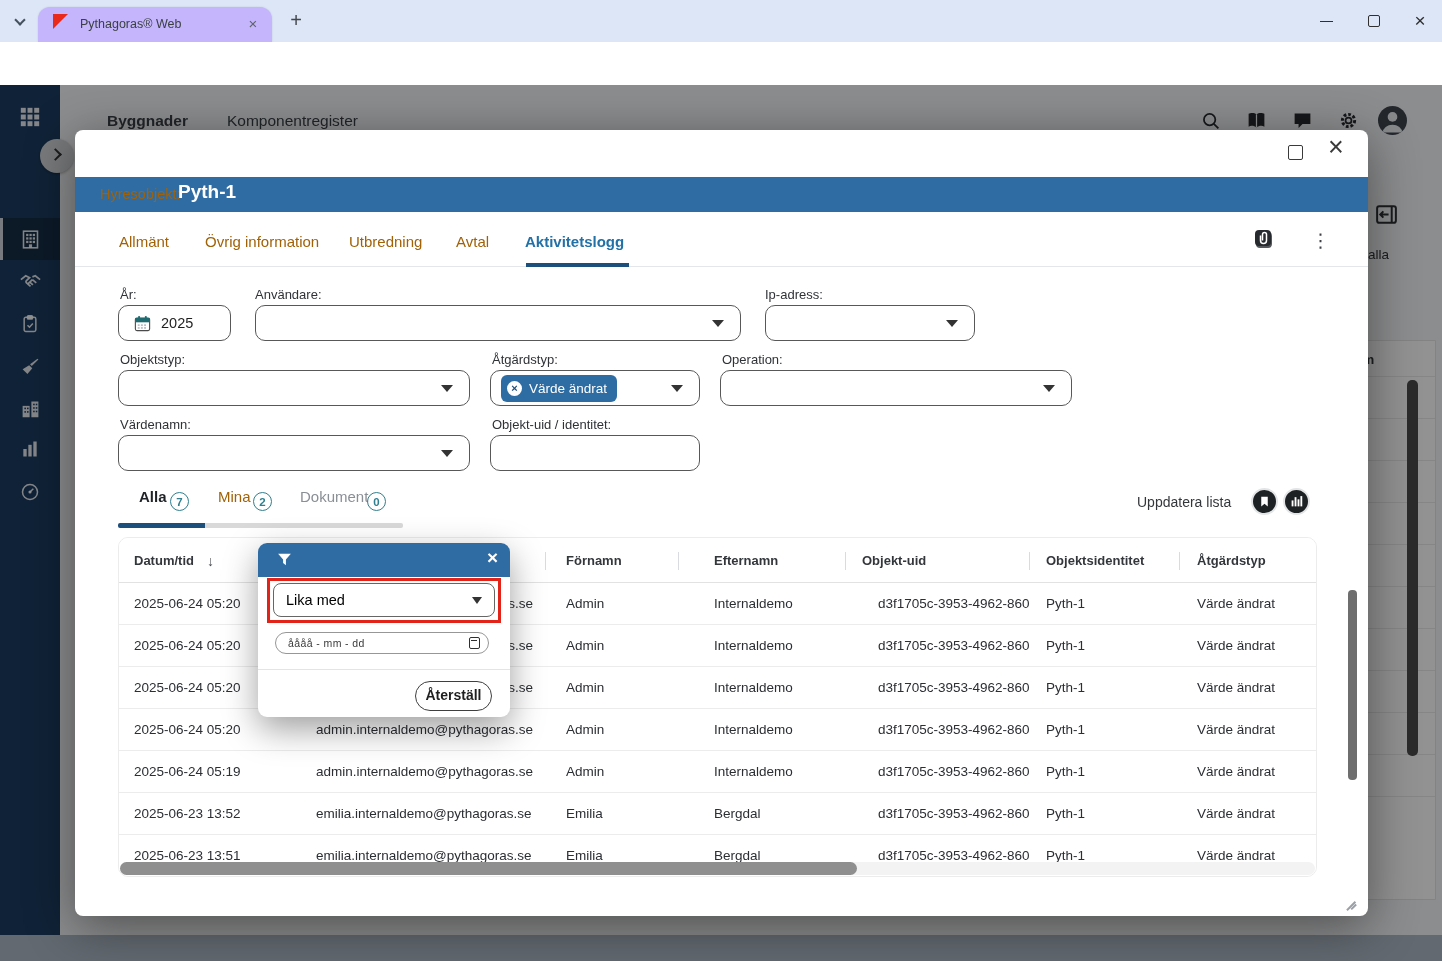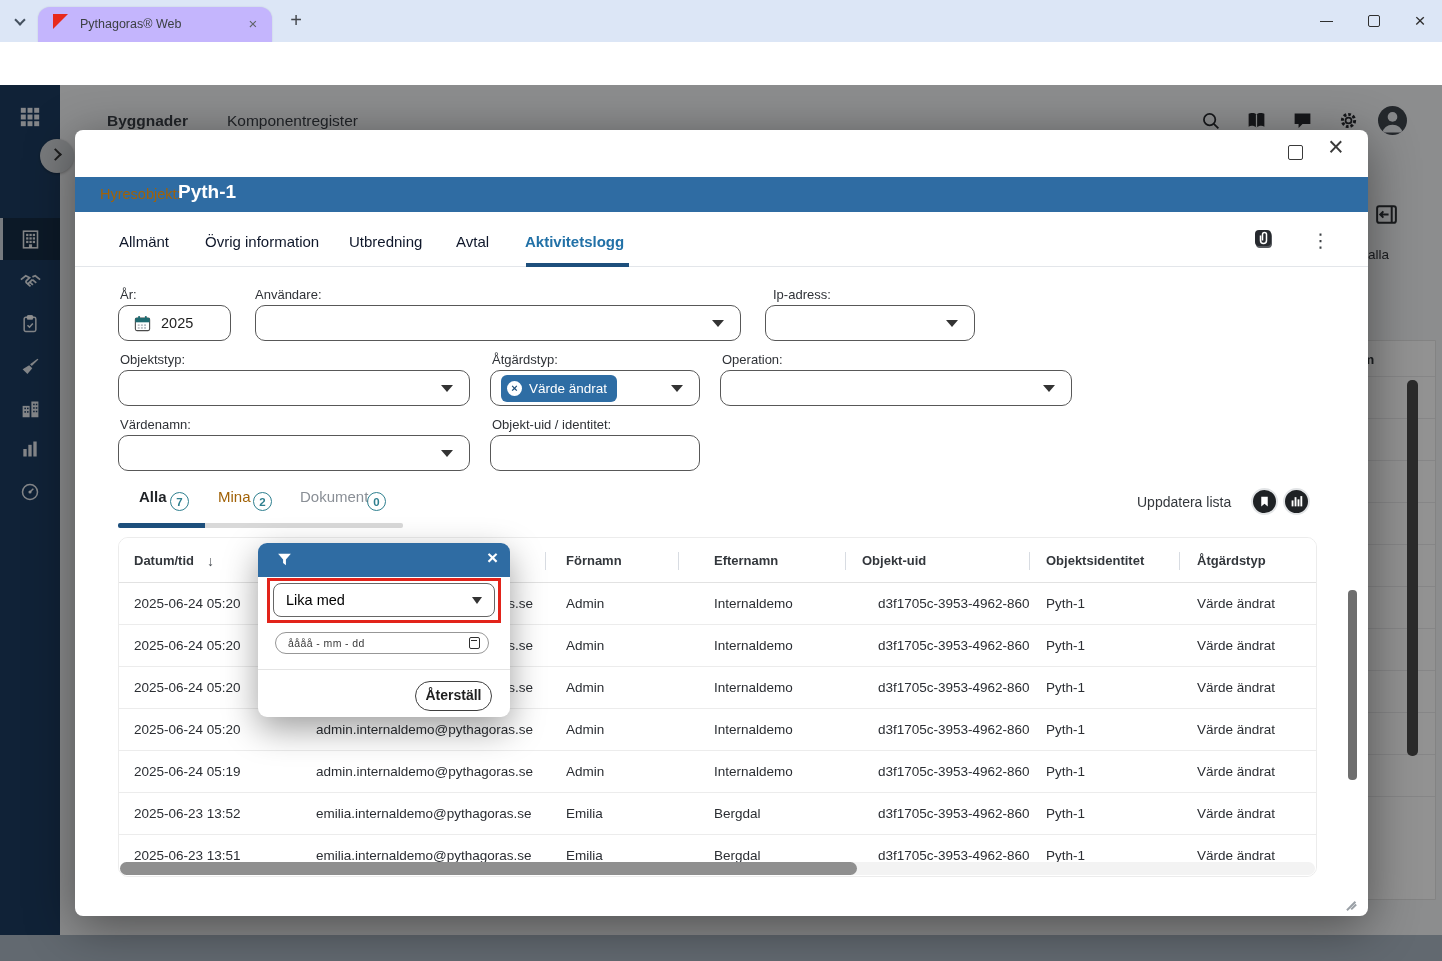--- a/index.html
+++ b/index.html
@@ -66,36 +66,36 @@
 
   
   #modal { left:75px; top:130px; width:1293px; height:786px; background:#fff; border-radius:8px;
     box-shadow:0 10px 50px rgba(0,0,0,.45); z-index:10; }
   #m-max { left:1213px; top:15px; width:15px; height:15px; border:1.7px solid #3a3a3a; border-radius:2px; cursor:pointer; }
   #m-close { left:1247px; top:2px; width:28px; height:30px; font-size:27px; font-weight:300; color:#3a3a3a; text-align:center; cursor:pointer; }
   #m-bluebar { left:0; top:47px; width:1293px; height:35px; background:#2f6ca3; }
   #m-title-label { left:25px; top:56px; font-size:14.5px; color:#a16207; }
   #m-title-value { left:103px; top:51px; font-size:19px; font-weight:700; color:#fff; }
   #m-tabrow { left:0; top:82px; width:1293px; height:55px; border-bottom:1px solid #e3e6ea; }
-  .mtab { top:103px; font-size:15px; color:#0f172a; cursor:pointer; white-space:nowrap; }
+  .mtab { top:103px; font-size:15px; color:#a16207; cursor:pointer; white-space:nowrap; }
   #mt0 { left:44px; } #mt1 { left:130px; } #mt2 { left:274px; } #mt3 { left:381px; }
   #mt4 { left:450px; color:#2271a7; font-weight:600; }
   #mtab-underline { left:451px; top:133px; width:103px; height:4px; background:#1d4f7c; }
   #m-attach { left:1177px; top:96px; cursor:pointer; }
   #m-kebab { left:1236px; top:99px; font-size:19px; color:#3e4246; width:14px; text-align:center; cursor:pointer; }
 
   
   .flabel { font-size:13px; color:#2f3237; white-space:nowrap; }
   .fbox { background:#fff; border:1.2px solid #585858; border-radius:10px; height:36px; }
   .caret { position:absolute; right:16px; top:14px; width:0; height:0; border-left:6px solid transparent; border-right:6px solid transparent; border-top:7px solid #333; }
   #fl-year { left:45px; top:157px; } #fb-year { left:43px; top:175px; width:113px; }
   #year-cal { position:absolute; left:14px; top:8px; }
   #year-val { position:absolute; left:42px; top:9px; font-size:14.5px; color:#1f1f1f; }
   #fl-user { left:180px; top:157px; } #fb-user { left:180px; top:175px; width:486px; cursor:pointer; }
-  #fl-ip { left:690px; top:157px;margin-left:8px; } #fb-ip { left:690px; top:175px; width:210px; cursor:pointer; }
+  #fl-ip { left:690px; top:157px; } #fb-ip { left:690px; top:175px; width:210px; cursor:pointer; }
   #fl-objtype { left:45px; top:222px; } #fb-objtype { left:43px; top:240px; width:352px; cursor:pointer; }
   #fl-acttype { left:417px; top:222px; } #fb-acttype { left:415px; top:240px; width:210px; cursor:pointer; }
   #chip { position:absolute; left:10px; top:4px; height:27px; background:#2e6da4; border-radius:6px; display:flex; align-items:center; padding:0 10px 0 6px; }
   #chip-x { width:15px; height:15px; border-radius:50%; background:#fff; color:#1d4e79; font-size:11px; font-weight:700; text-align:center; line-height:15px; margin-right:7px; cursor:pointer; }
   #chip-label { color:#fff; font-size:13.5px; white-space:nowrap; }
   #fl-oper { left:647px; top:222px; } #fb-oper { left:645px; top:240px; width:352px; cursor:pointer; }
   #fl-valname { left:45px; top:287px; } #fb-valname { left:43px; top:305px; width:352px; cursor:pointer; }
   #fl-objuid { left:417px; top:287px; } #fb-objuid { left:415px; top:305px; width:210px; }
 
   

